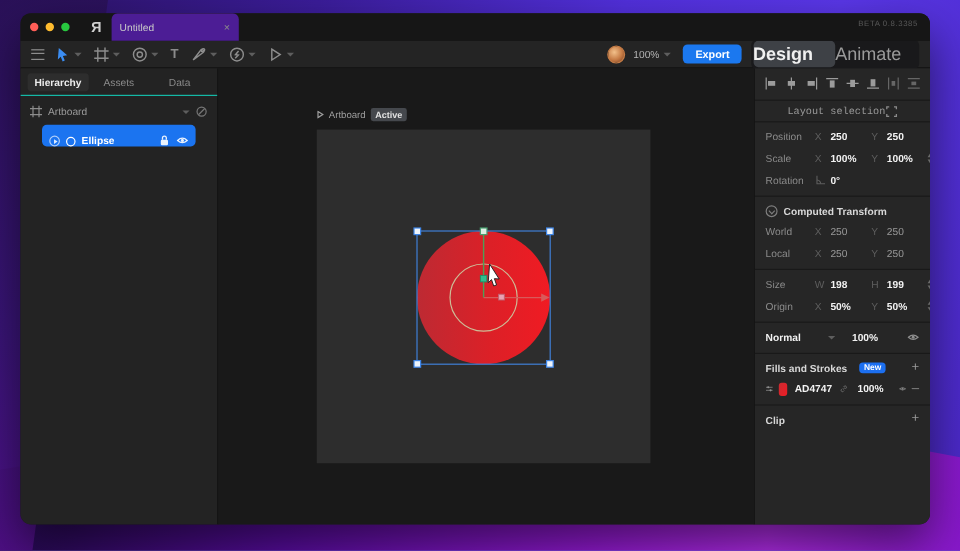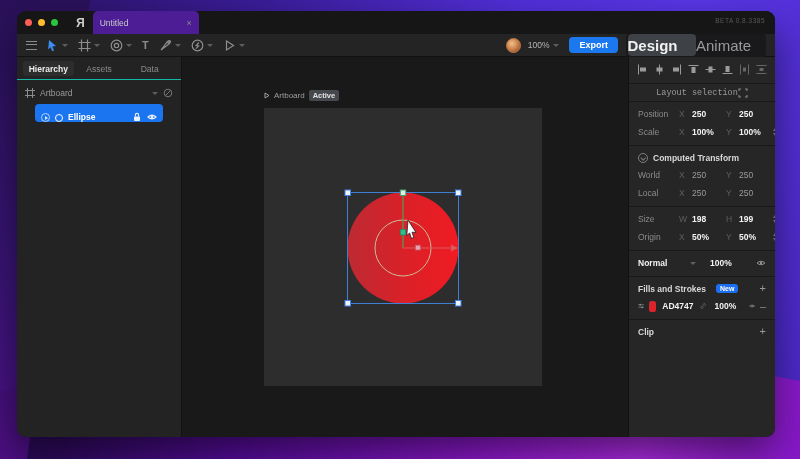--- a/index.html
+++ b/index.html
@@ -309,20 +309,28 @@
           <span class="ilbl">Scale</span>
           <span class="iaxis">X</span>
           <span class="ival">100%</span>
           <span class="iaxis">Y</span>
           <span class="ival">100%</span>
           <span class="stepper">
               <i class="up"></i>
               <i class="dn"></i>
             </span>
         </div>
+        <div class="irow">
+          <span class="ilbl">Rotation</span>
+          <svg class="sico" viewBox="0 0 10 10" style="width:9px;margin-right:4px" fill="none" stroke="#5e5e5e" stroke-width="1">
+              <path d="M2 1 V8.5 H9.5"></path>
+              <path d="M5.5 8.5 A4 4 0 0 0 2 5"></path>
+            </svg>
+          <span class="ival">0°</span>
+        </div>
       </div>
 
       <div class="isec">
         <div class="ihead">
           <span class="circ-chev"></span>
           <span>Computed Transform</span>
         </div>
         <div class="irow">
           <span class="ilbl">World</span>
           <span class="iaxis">X</span>

